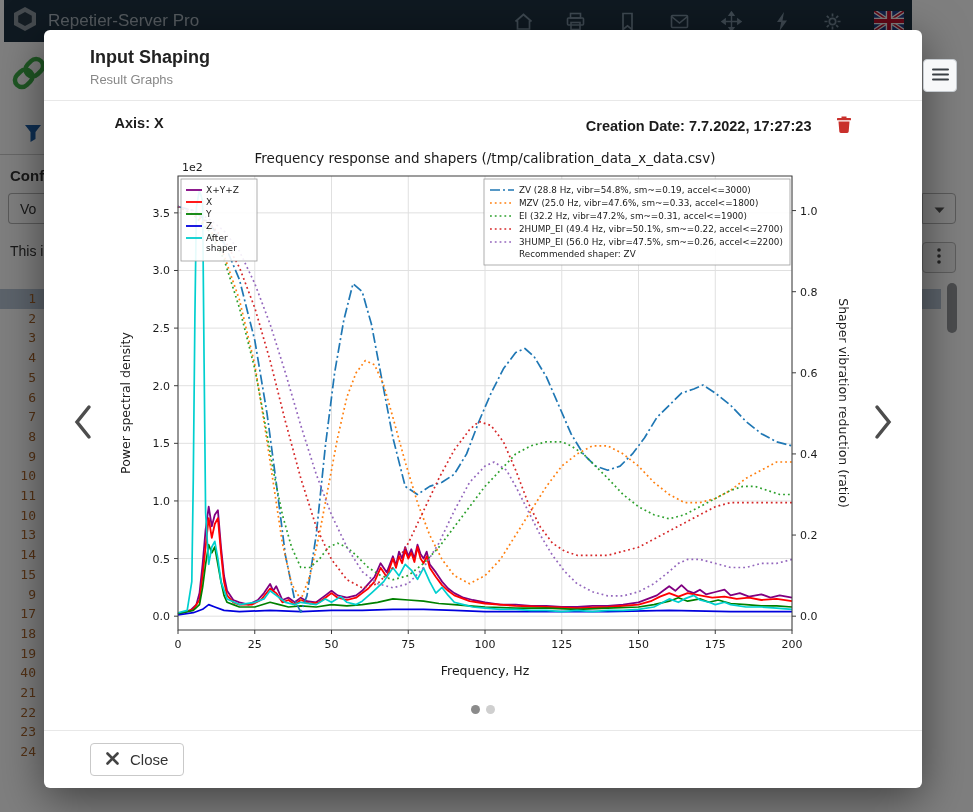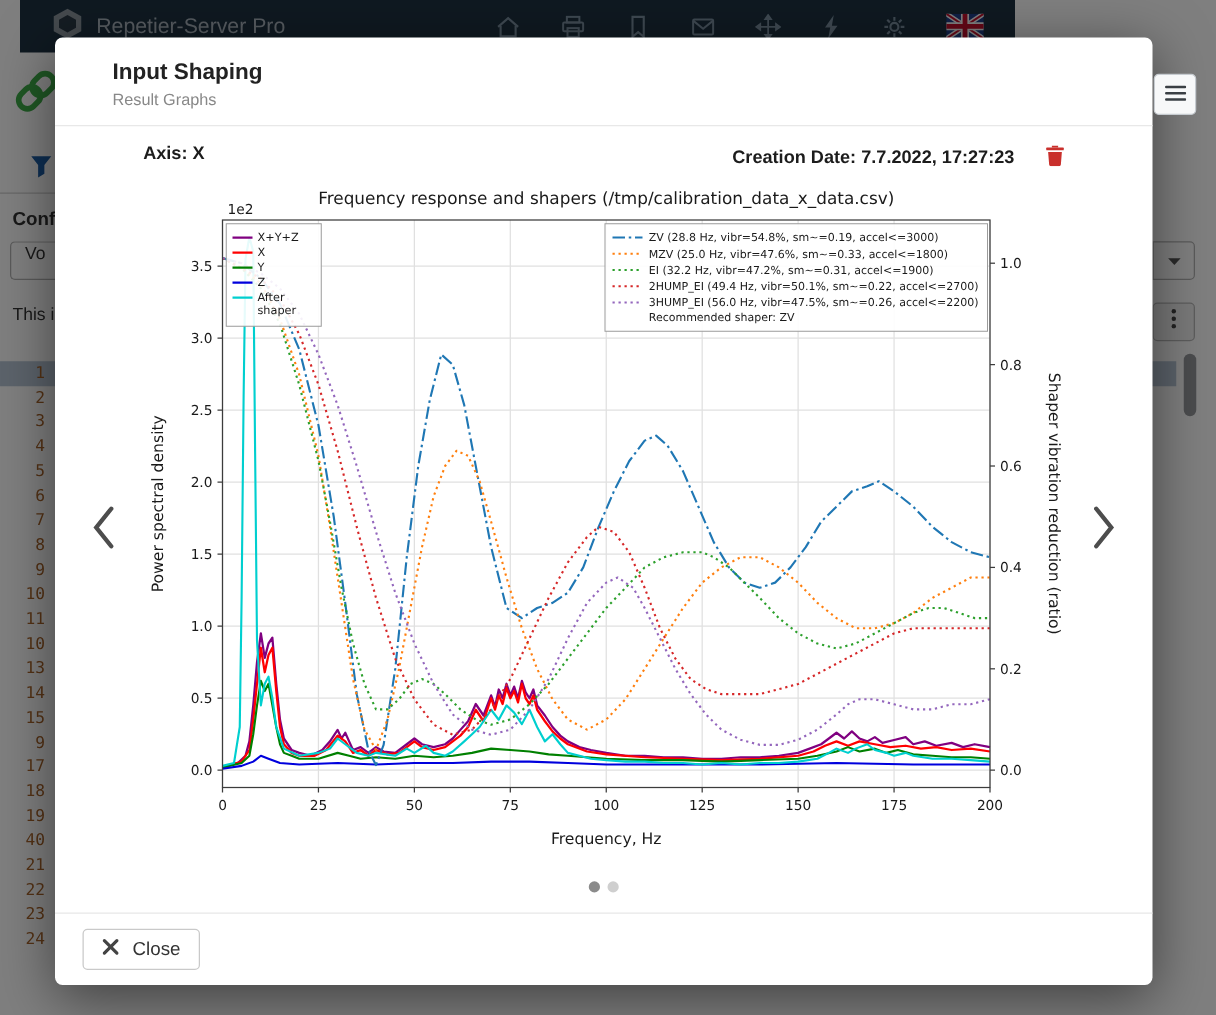--- a/index.html
+++ b/index.html
@@ -2,33 +2,33 @@
 <html><head>
 <meta charset="utf-8">
 <style>
   * { box-sizing: border-box; }
   html,body { margin:0; padding:0; }
   body {
     width:973px; height:812px; position:relative; overflow:hidden;
     font-family:"Liberation Sans", sans-serif; background:#ffffff;
   }
   
-  .navbar { position:absolute; top:0; left:16px; width:796px; height:42px;
+  .navbar { position:absolute; top:0; left:4px; width:908px; height:42px;
     background:#1e3343; display:flex; align-items:center; justify-content:space-between;
-    padding:0 25px; z-index:1; }
+    padding:0 8px; z-index:1; }
   .brand { display:flex; align-items:center; gap:10px; color:#aeb9c2; font-size:17px; font-weight:400; }
   .nav-icons { display:flex; align-items:center; gap:31px; color:#7e93a4; }
   .nav-icons svg { display:block; }
   .bg-el { position:absolute; z-index:1; }
   .bg-config { left:10px; top:167px; width:34px; overflow:hidden; white-space:nowrap;
     font-size:15px; font-weight:700; color:#333; }
   .bg-par { left:10px; top:243px; width:34px; overflow:hidden; white-space:nowrap;
     font-size:14px; color:#333; }
   .bg-select-left { left:8px; top:193px; width:36px; height:31px; border:1px solid #b5b5b5;
-    border-right:none; border-radius:4px 0 0 4px; background:#fff; display:flex; align-items:flex-start;
+    border-right:none; border-radius:4px 0 0 4px; background:#fff; display:flex; align-items:center;
     padding-left:11px; font-size:14px; color:#333; overflow:hidden; }
   .bg-select-right { left:922px; top:193px; width:34px; height:31px; border:1px solid #b5b5b5;
     border-radius:0 4px 4px 0; background:#fff; display:flex; align-items:center; justify-content:center; }
   .bg-kebab { left:922px; top:242px; width:34px; height:31px; border:1px solid #bbb;
     border-radius:4px; background:#f4f4f4; display:flex; align-items:center; justify-content:center; }
   .bg-tabline { left:0; top:154px; width:44px; border-top:1px solid #cfcfcf; }
   .bg-rowhl { left:0; top:289px; width:941px; height:20px; background:#b8c6d6; }
   .line-col { left:0; top:289px; width:36px; text-align:right; font-size:13px;
     line-height:19.7px; color:#a8642a; font-family:"DejaVu Sans Mono", monospace; }
   .scroll-thumb { left:947px; top:283px; width:10px; height:50px; background:#97999c; border-radius:5px; }
@@ -52,21 +52,21 @@
   .chart-wrap { width:737px; height:552px; margin:7px auto 0; background:#fff; }
   .car-btn { position:absolute; top:300px; width:34px; height:44px; background:none; border:none;
     padding:0; cursor:pointer; display:flex; align-items:center; justify-content:center; }
   .car-prev { left:22px; } .car-next { right:22px; }
   .dots { display:flex; justify-content:center; gap:6px; margin-top:10px; }
   .dot { width:9px; height:9px; border-radius:50%; background:#cfcfcf; display:inline-block; }
   .dot.active { background:#8b8b8b; }
   .modal-footer { border-top:1px solid #e8e8e8; padding:12px 22px; }
   .close-btn { display:inline-flex; align-items:center; gap:11px; background:#fff;
     border:1px solid #c9c9c9; border-radius:4px; padding:7px 15px; font-size:15px; color:#333;
-    font-family:"Liberation Sans", sans-serif; cursor:pointer; }
+    font-family:"Liberation Sans", sans-serif; cursor:pointer;margin-left:24px; }
 </style>
 </head>
 <body>
 
 <nav class="navbar">
   <div class="brand">
     <span>
       <svg width="26" height="26" viewBox="0 0 26 26">
           <polygon points="13,1 24,7 24,19 13,25 2,19 2,7" fill="#8d969e"></polygon>
           <polygon points="13,6 19.8,9.8 19.8,16.2 13,20 6.2,16.2 6.2,9.8" fill="#2a3a47"></polygon>

